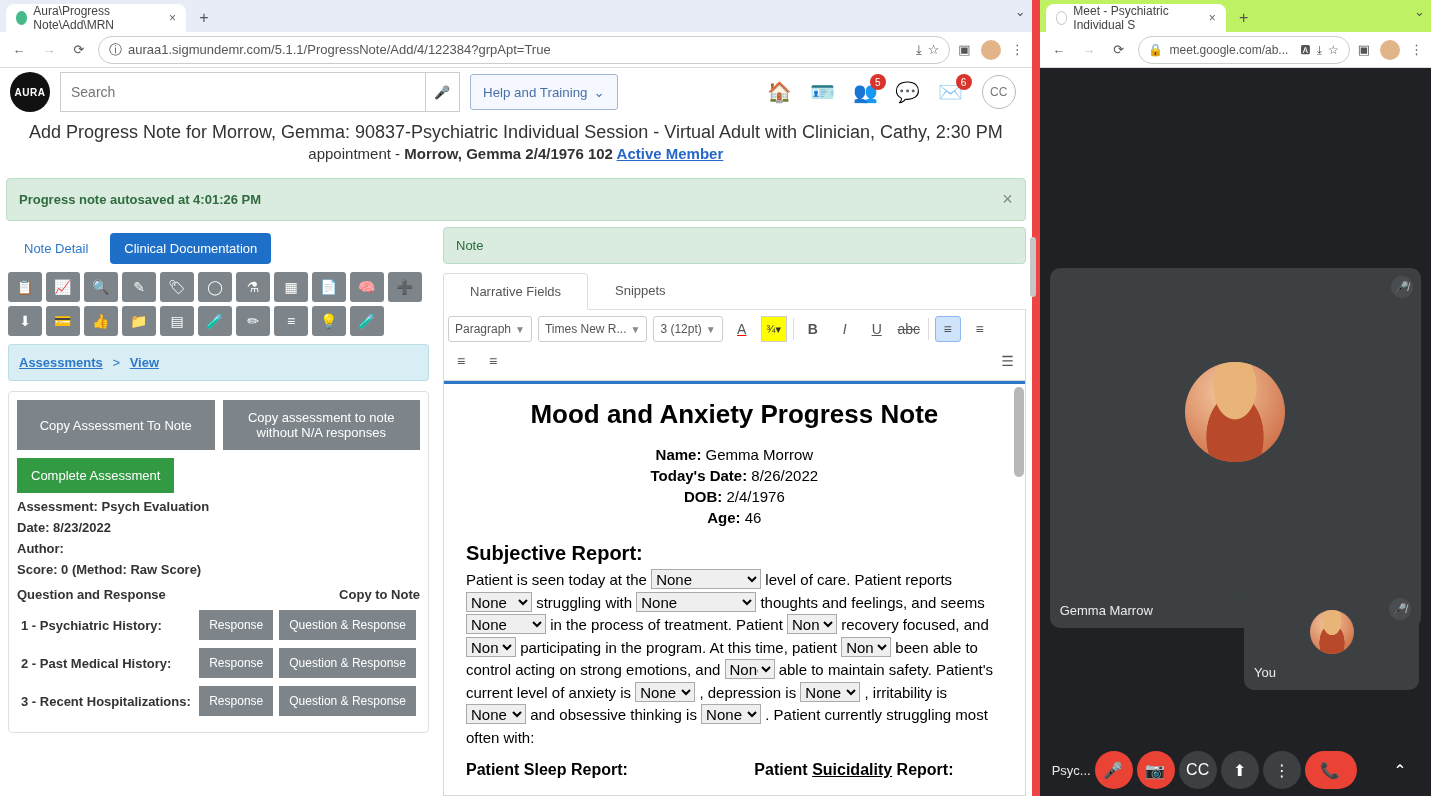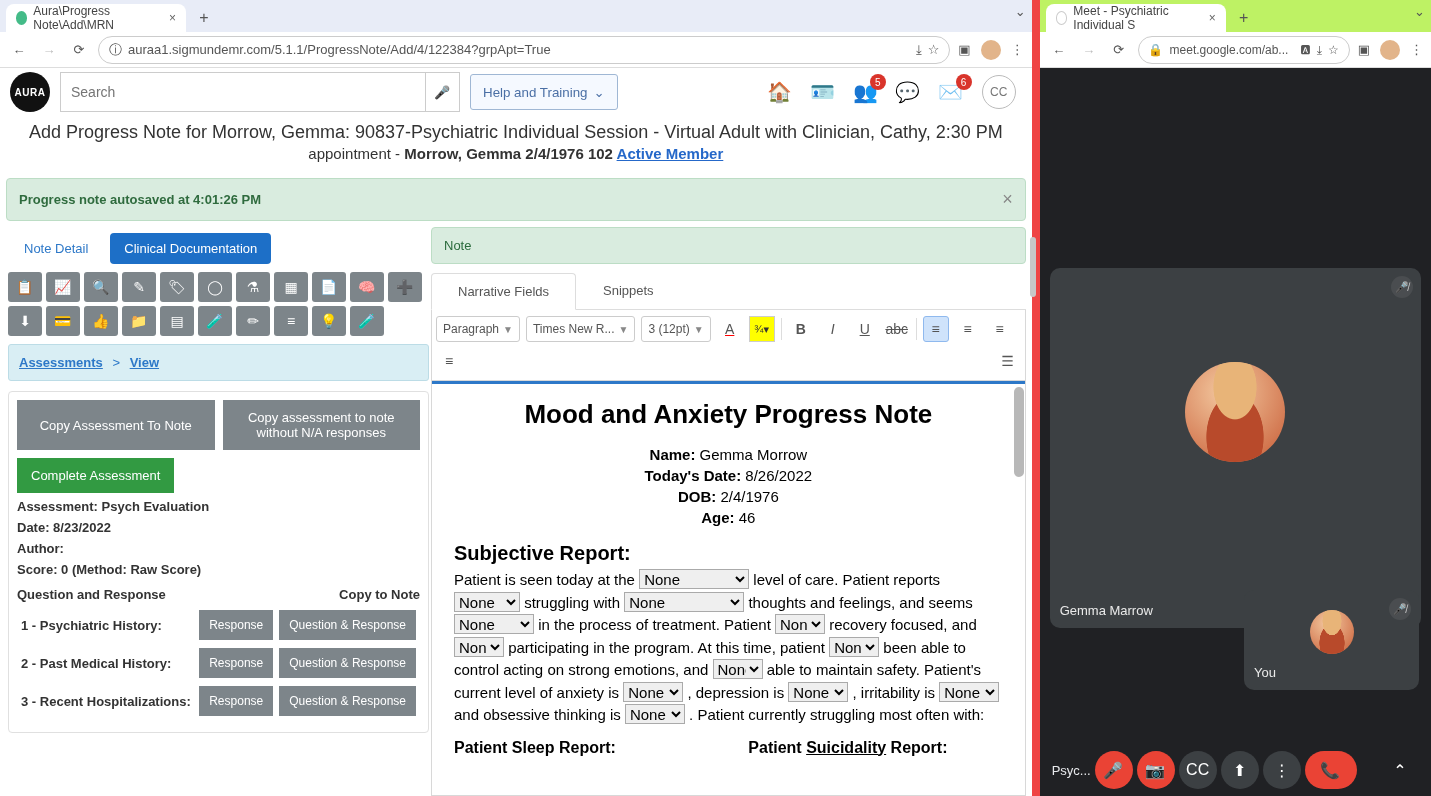--- a/index.html
+++ b/index.html
@@ -42,21 +42,21 @@
   .page-head h1{font-size:18px;font-weight:normal;color:#333}
   .page-head .sub{font-size:15px;color:#333;margin-top:2px}
   .page-head .sub b{font-weight:bold}
   .page-head .link{color:#2568c9;font-weight:bold}
 
   
   .banner{margin:6px;background:#d9ecdf;border:1px solid #bcddc5;border-radius:4px;padding:10px 12px;color:#2f6b3e;font-weight:bold;display:flex;justify-content:space-between;align-items:center}
   .banner .x{color:#888;font-weight:normal;font-size:18px}
 
   
-  .cols{display:flex;gap:0;padding:0 6px;flex:1;min-height:0}
+  .cols{display:flex;gap:12px;padding:0 6px;flex:1;min-height:0}
   .col-left{width:425px;display:flex;flex-direction:column;min-height:0}
   .col-right{flex:1;display:flex;flex-direction:column;min-height:0;position:relative}
 
   .tabrow{display:flex;gap:8px;padding:6px 4px}
   .tab-pill{padding:8px 14px;border-radius:4px;color:#2d78c8}
   .tab-pill.active{background:#1d6fc7;color:#fff}
 
   .tbar{display:flex;flex-wrap:wrap;gap:4px;padding:2px}
   .tbtn{width:34px;height:30px;background:#7d858a;border-radius:3px;display:flex;align-items:center;justify-content:center;color:#fff;font-size:14px}
 

